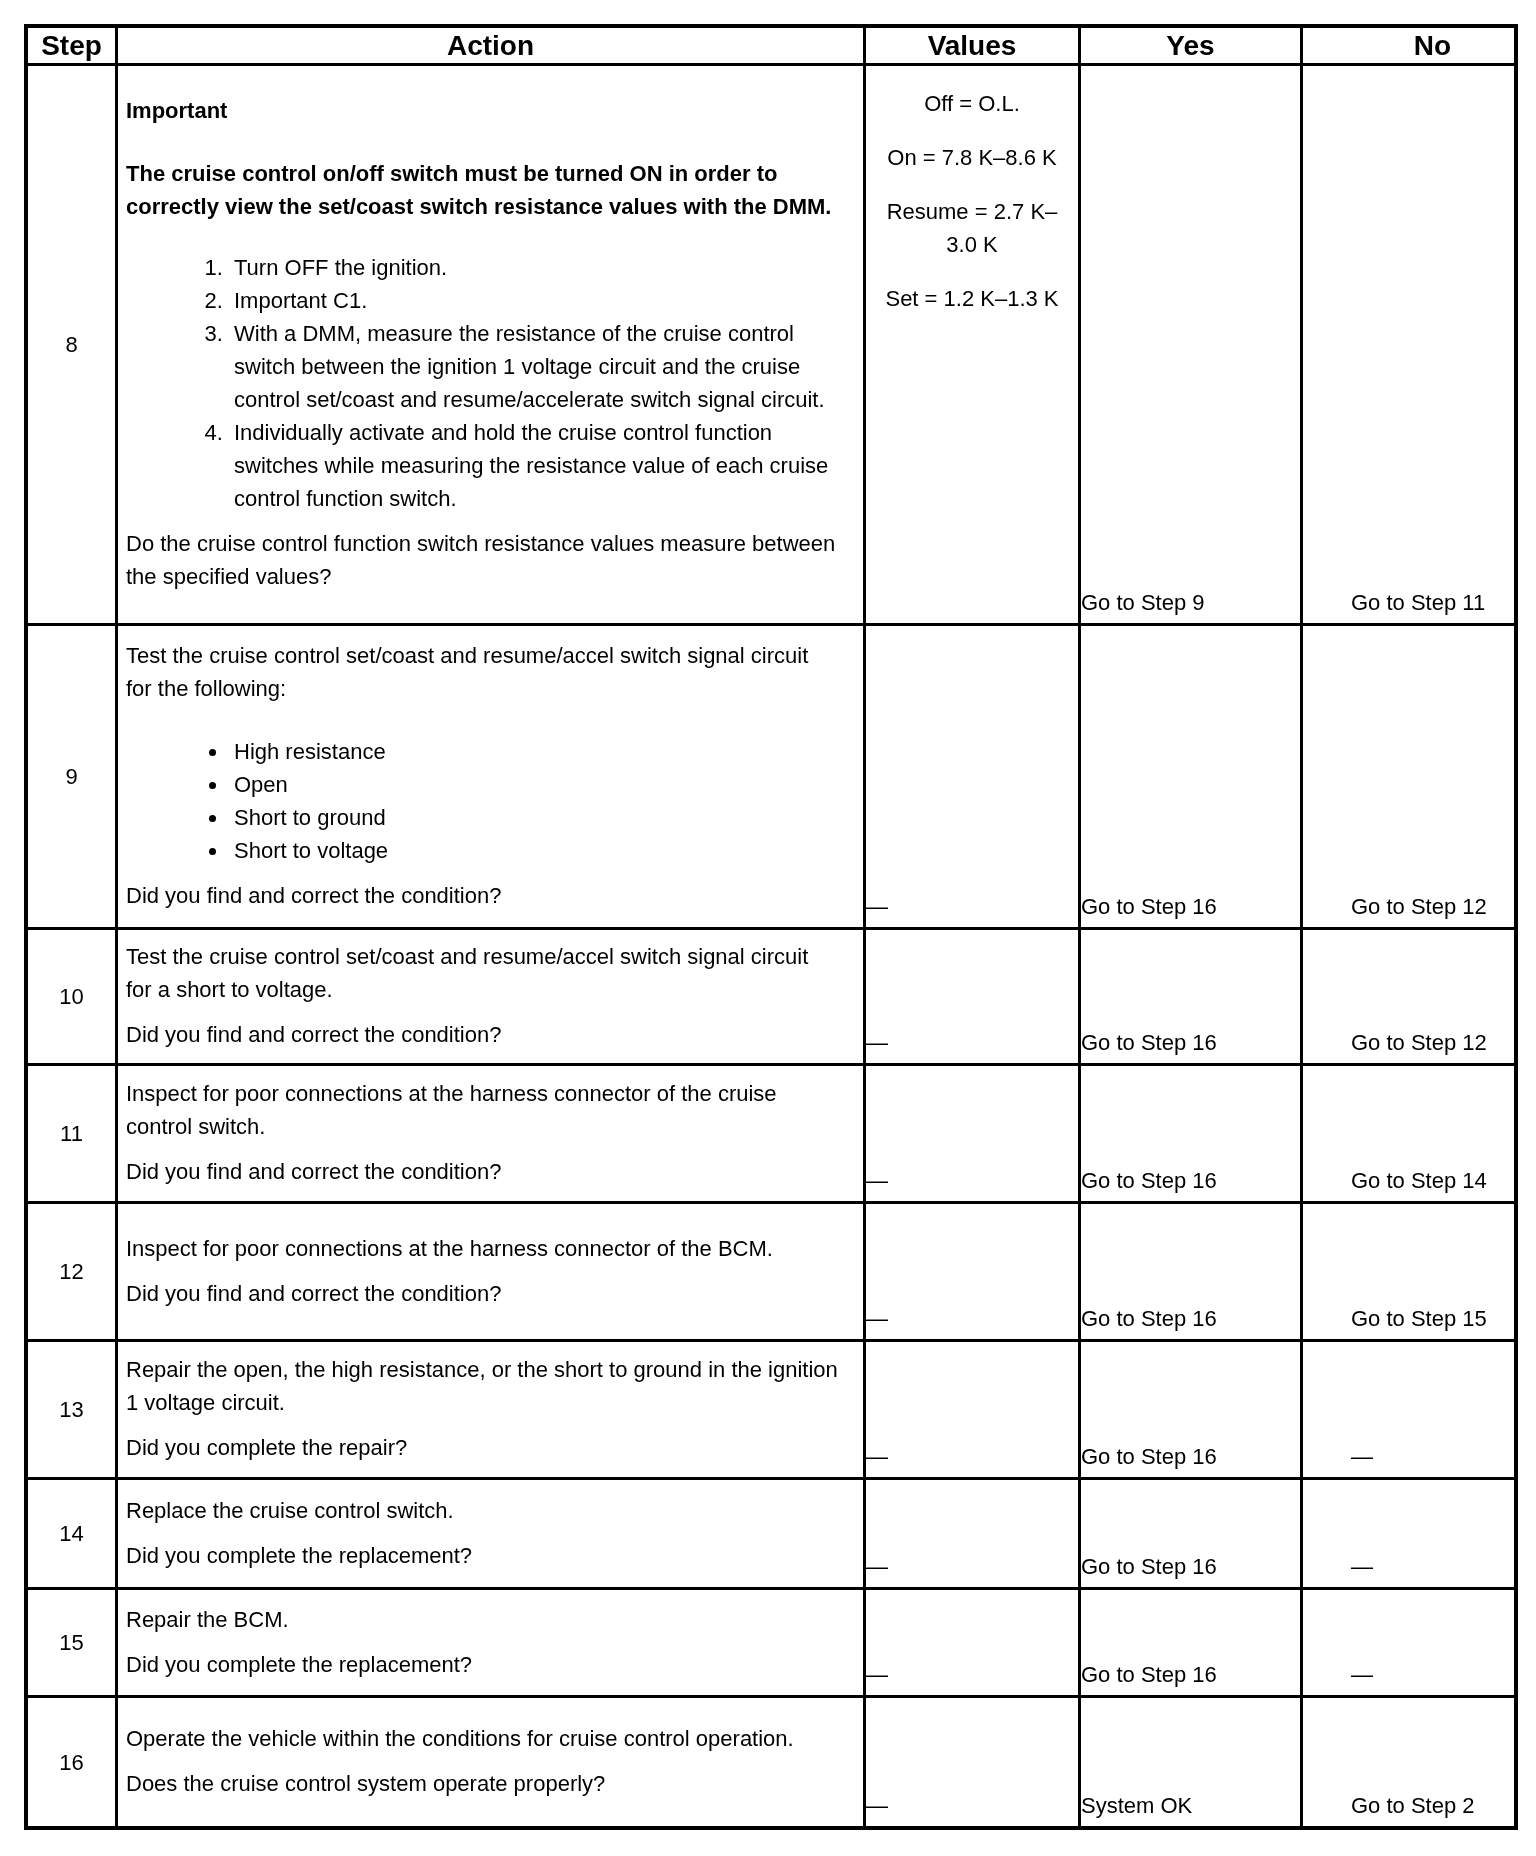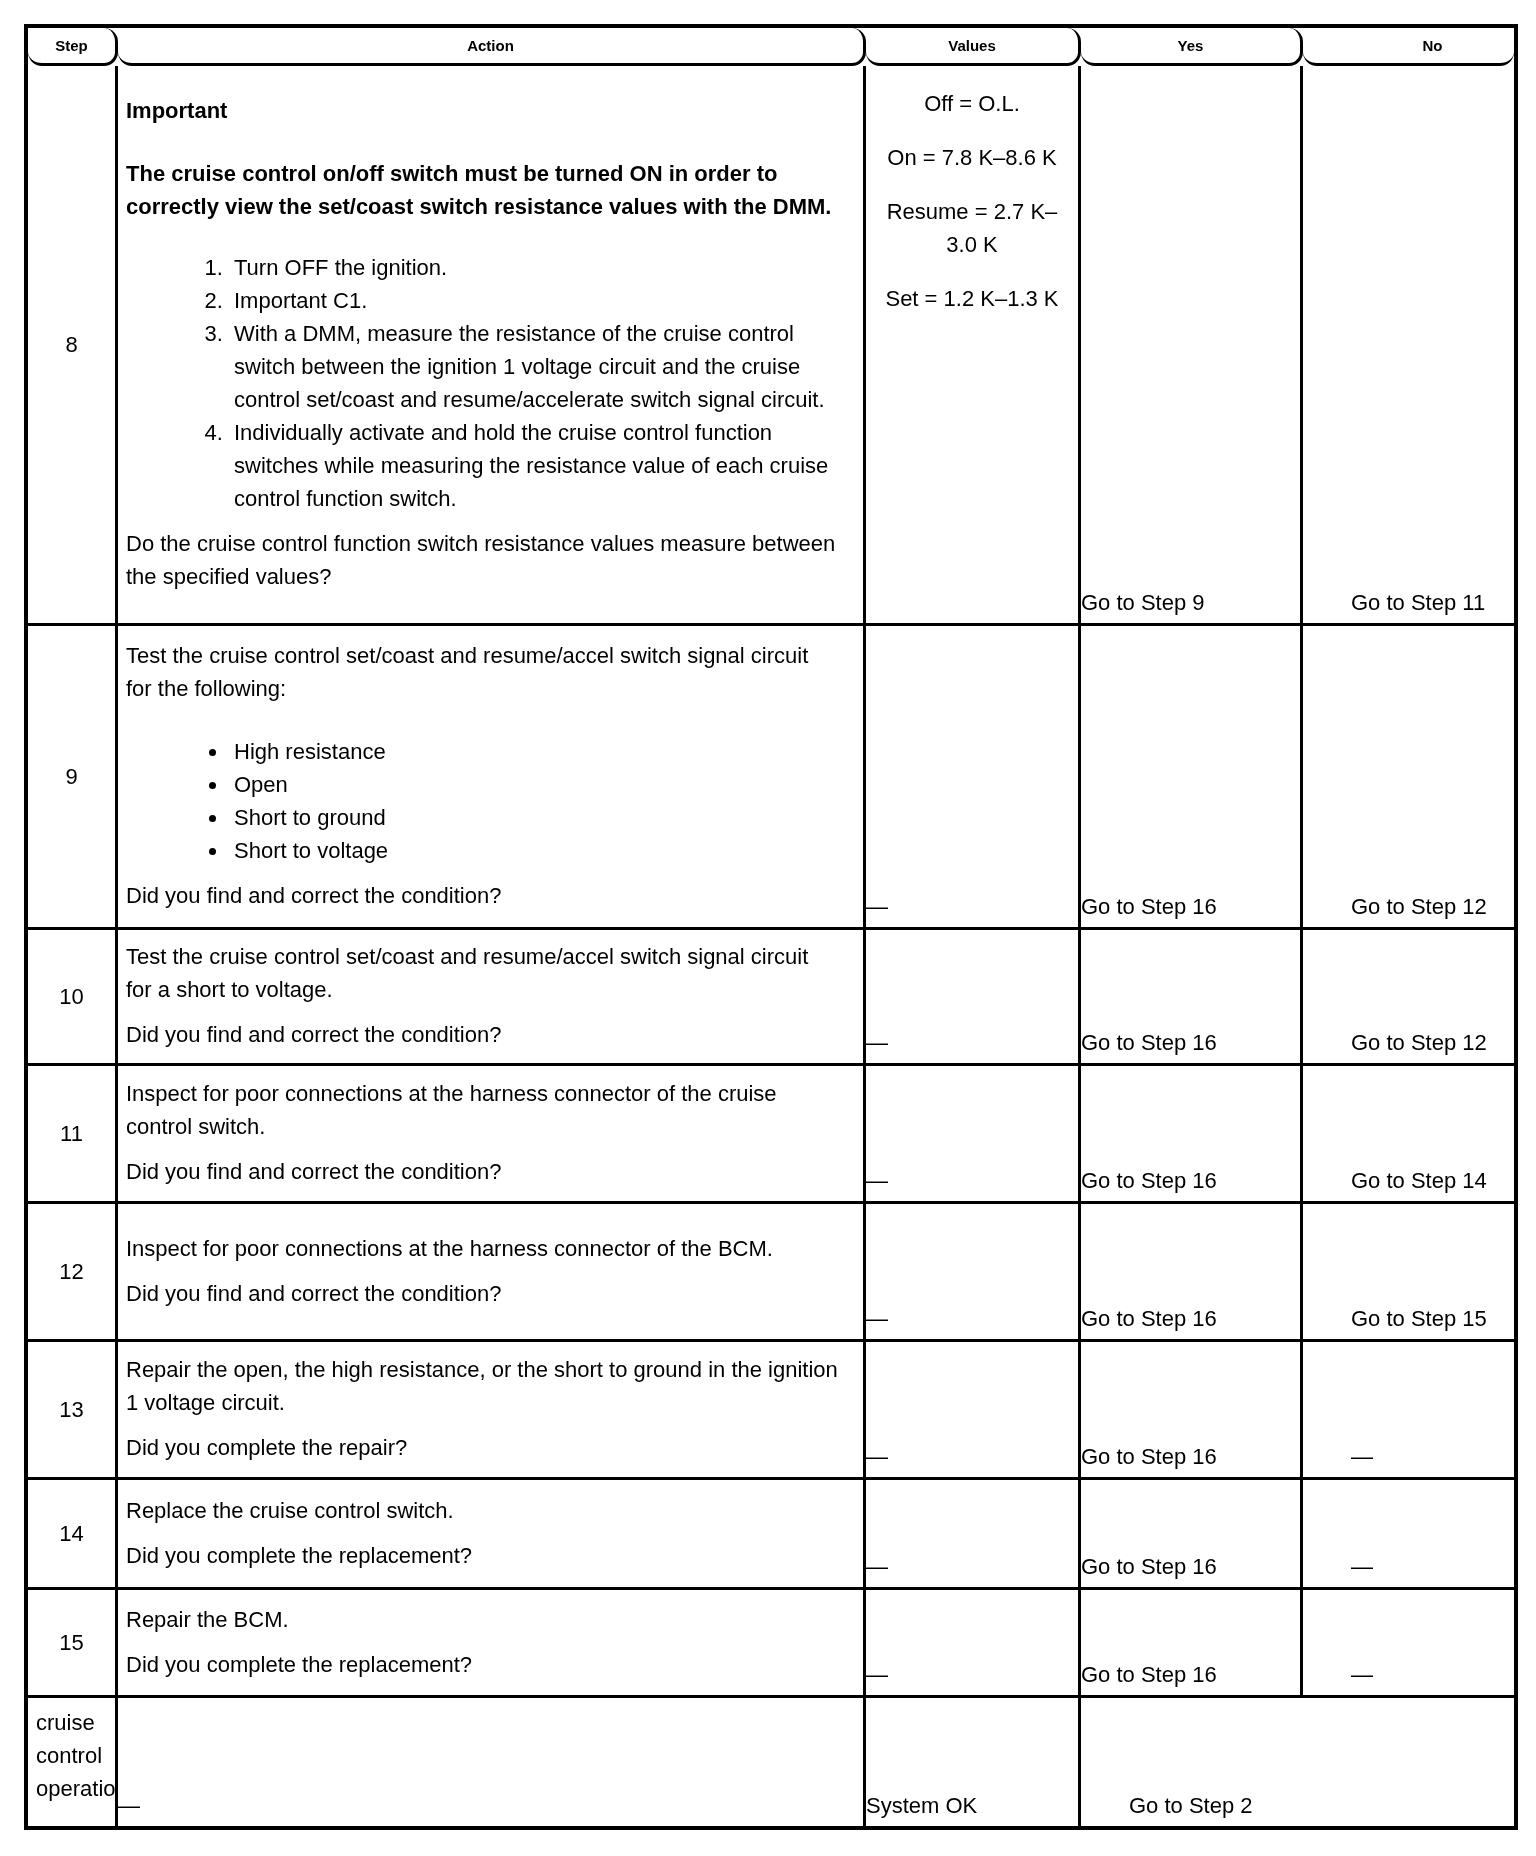--- a/index.html
+++ b/index.html
@@ -15,21 +15,21 @@
     width: 1494px; height: 1806px;
     border: 4px solid #000;
     display: grid;
     grid-template-columns: 90px 748px 215px 222px 1fr;
     grid-template-rows: 38px 560px 304px 136px 138px 138px 138px 110px 108px 1fr;
     background: #fff;
   }
   .cell { border-right: 3px solid #000; border-bottom: 3px solid #000; overflow: hidden; background: #fff; }
   .no-r { border-right: none; padding-left: 48px; }
   .no-b { border-bottom: none; }
-  .hcell { display: flex; align-items: center; justify-content: center; font-weight: bold; font-size: 15px; border-radius: 14px; }
+  .hcell { display: flex; align-items: center; justify-content: center; font-weight: bold; font-size: 28px; }
   .stepcell { display: flex; align-items: center; justify-content: center; }
   .actioncell { display: flex; flex-direction: column; justify-content: center; padding: 3px 24px 5px 8px; }
   .bcell { display: flex; align-items: flex-end; justify-content: flex-start; text-align: center; padding-bottom: 4px; }
   .ccell { display: flex; align-items: flex-start; justify-content: center; text-align: center; }
   .b { font-weight: bold; }
   .mt { margin-top: 30px; }
   .numlist { margin-top: 28px; padding-left: 103px; list-style-type: decimal; list-style-position: outside; }
   .bullist { margin-top: 30px; padding-left: 103px; list-style-type: disc; list-style-position: outside; }
   .numlist li, .bullist li { padding-left: 5px; }
   .values-list p { margin: 21px 0; white-space: pre-line; }
@@ -220,20 +220,23 @@
   <div class="cell bcell">
       <span>—</span>
     </div>
   <div class="cell bcell">
       <span>Go to Step 16</span>
     </div>
   <div class="cell bcell no-r">
       <span>—</span>
     </div>
 
+  <div class="cell stepcell no-b">
+      <span>16</span>
+    </div>
   <div class="cell actioncell no-b">
     <div class="action-top">
       <p>Operate the vehicle within the conditions for cruise control operation.</p>
     </div>
     <p class="question">Does the cruise control system operate properly?</p>
   </div>
   <div class="cell bcell no-b">
       <span>—</span>
     </div>
   <div class="cell bcell no-b">

